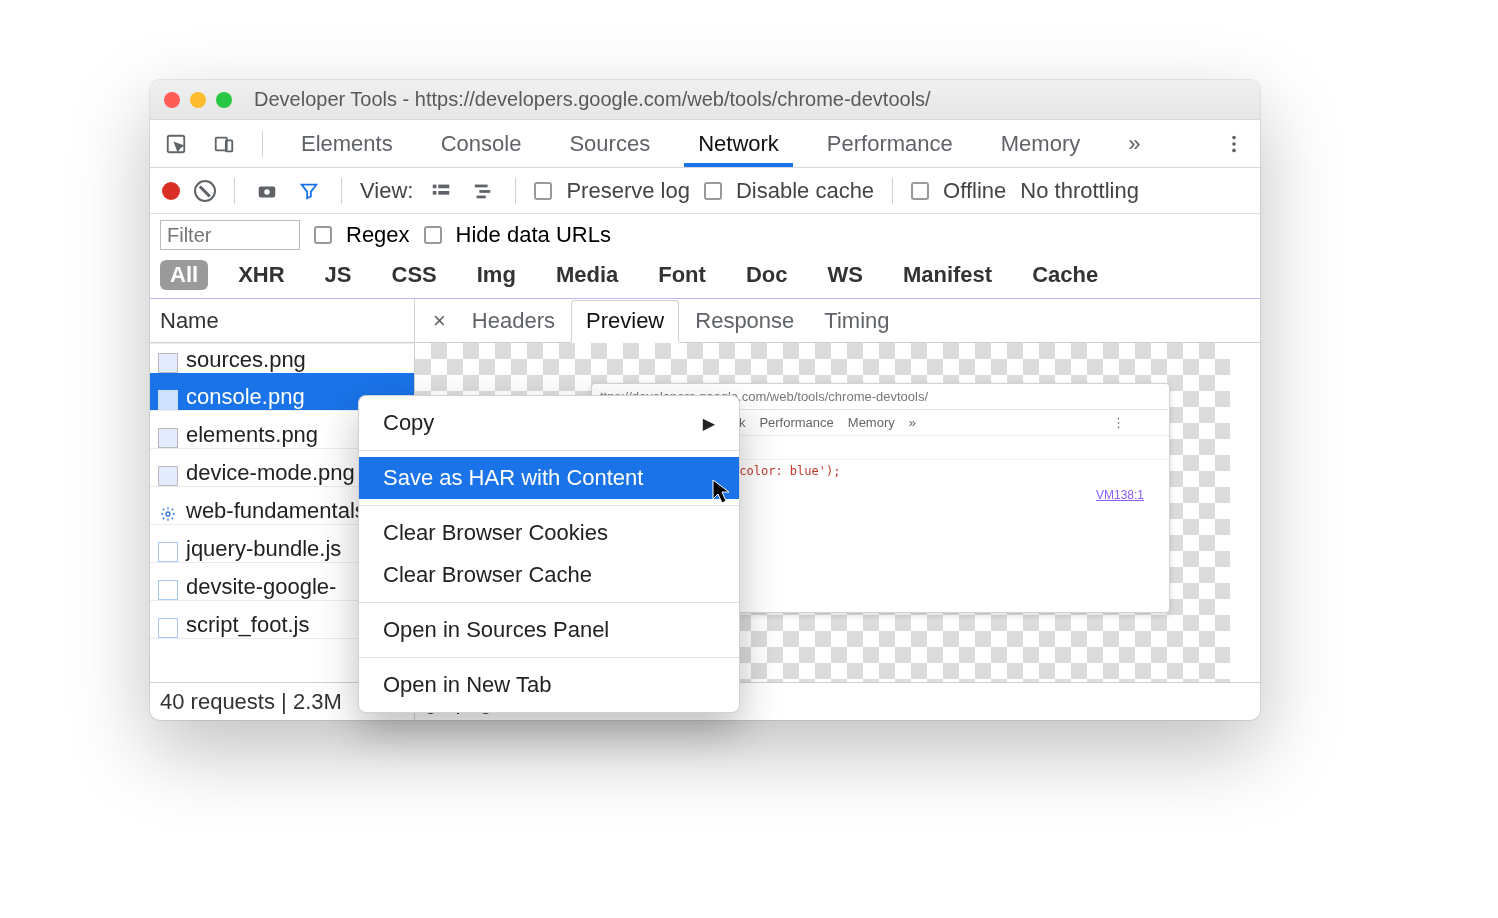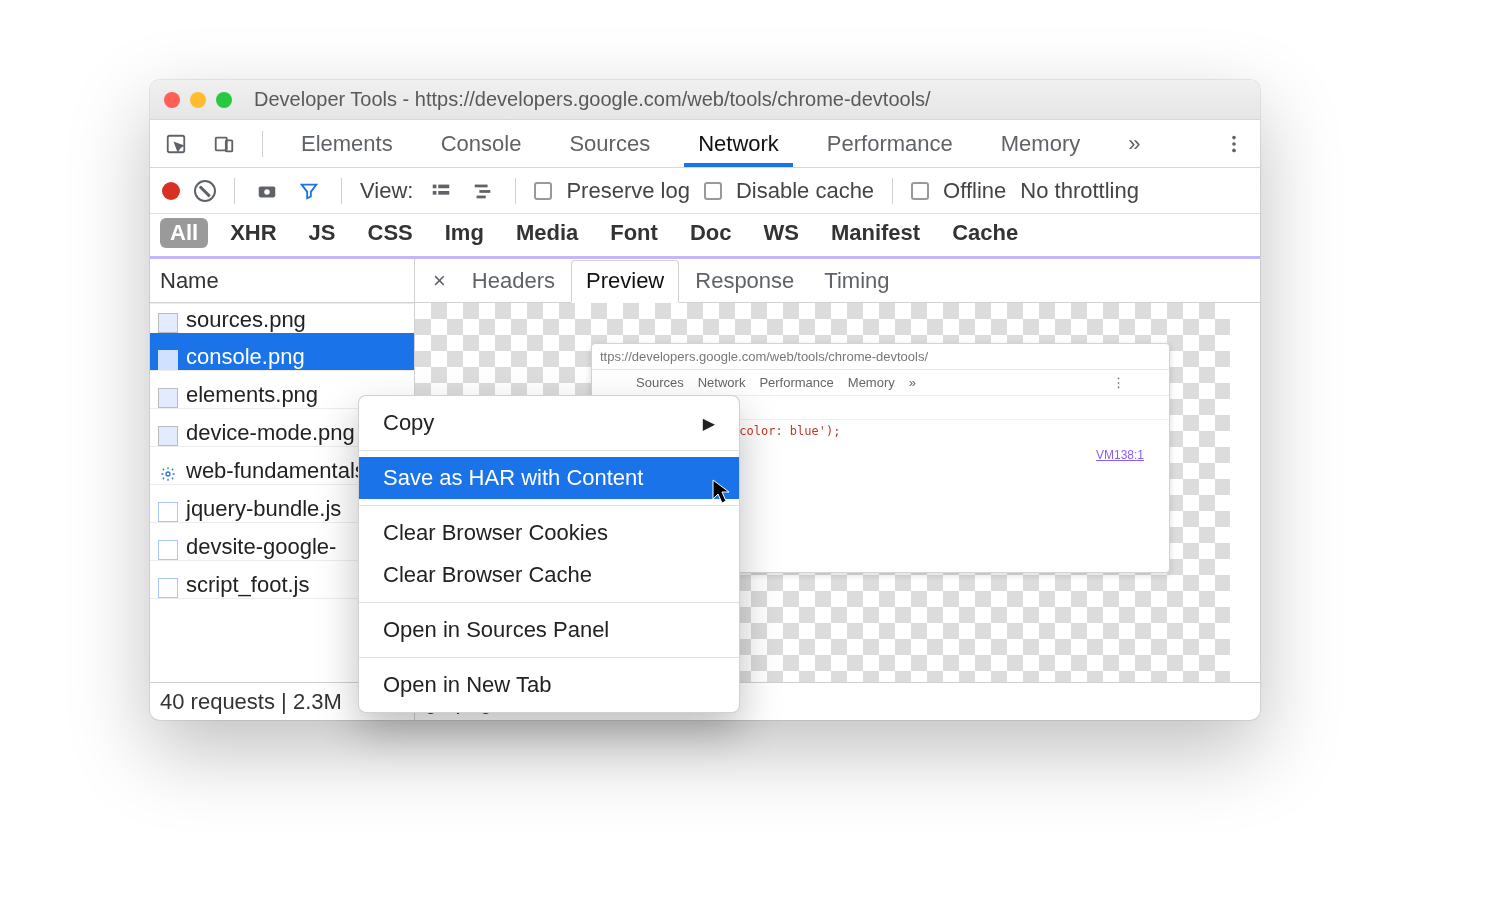--- a/index.html
+++ b/index.html
@@ -93,26 +93,26 @@
     width: 140px;
     height: 30px;
     border: 1px solid #bbb;
     font-size: 20px;
     padding: 0 6px;
     color:#666;
   }
   .typebar {
     display:flex;
     align-items:center;
-    gap:12px;
+    gap:20px;
     padding:4px 10px 8px 10px;
     font-size:22px;
     font-weight:600;
     color:#333;
-    border-bottom: 3px solid #c4b5fd;
+    border-bottom: 1px solid #c4b5fd;
   }
   .pill { padding:2px 10px; border-radius:6px; color:#333; }
   .pill.active { background:#9a9a9a; color:#fff; }
 
   .body {
     flex:1;
     display:flex;
     min-height:0;
   }
   .namecol {
@@ -338,20 +338,27 @@
     <span class="ck"></span>
     <span class="lbl">Preserve log</span>
     <span class="ck"></span>
     <span class="lbl">Disable cache</span>
     <div class="sep"></div>
     <span class="ck"></span>
     <span class="lbl">Offline</span>
     <span class="lbl">No throttling</span>
   </div>
 
+  <div class="filterbar">
+    <input class="filter-input" placeholder="Filter" style="">
+    <span class="ck"></span>
+    <span>Regex</span>
+    <span class="ck"></span>
+    <span>Hide data URLs</span>
+  </div>
 
   <div class="typebar">
     <span class="pill active">All</span>
     <span class="pill">XHR</span>
     <span class="pill">JS</span>
     <span class="pill">CSS</span>
     <span class="pill">Img</span>
     <span class="pill">Media</span>
     <span class="pill">Font</span>
     <span class="pill">Doc</span>

